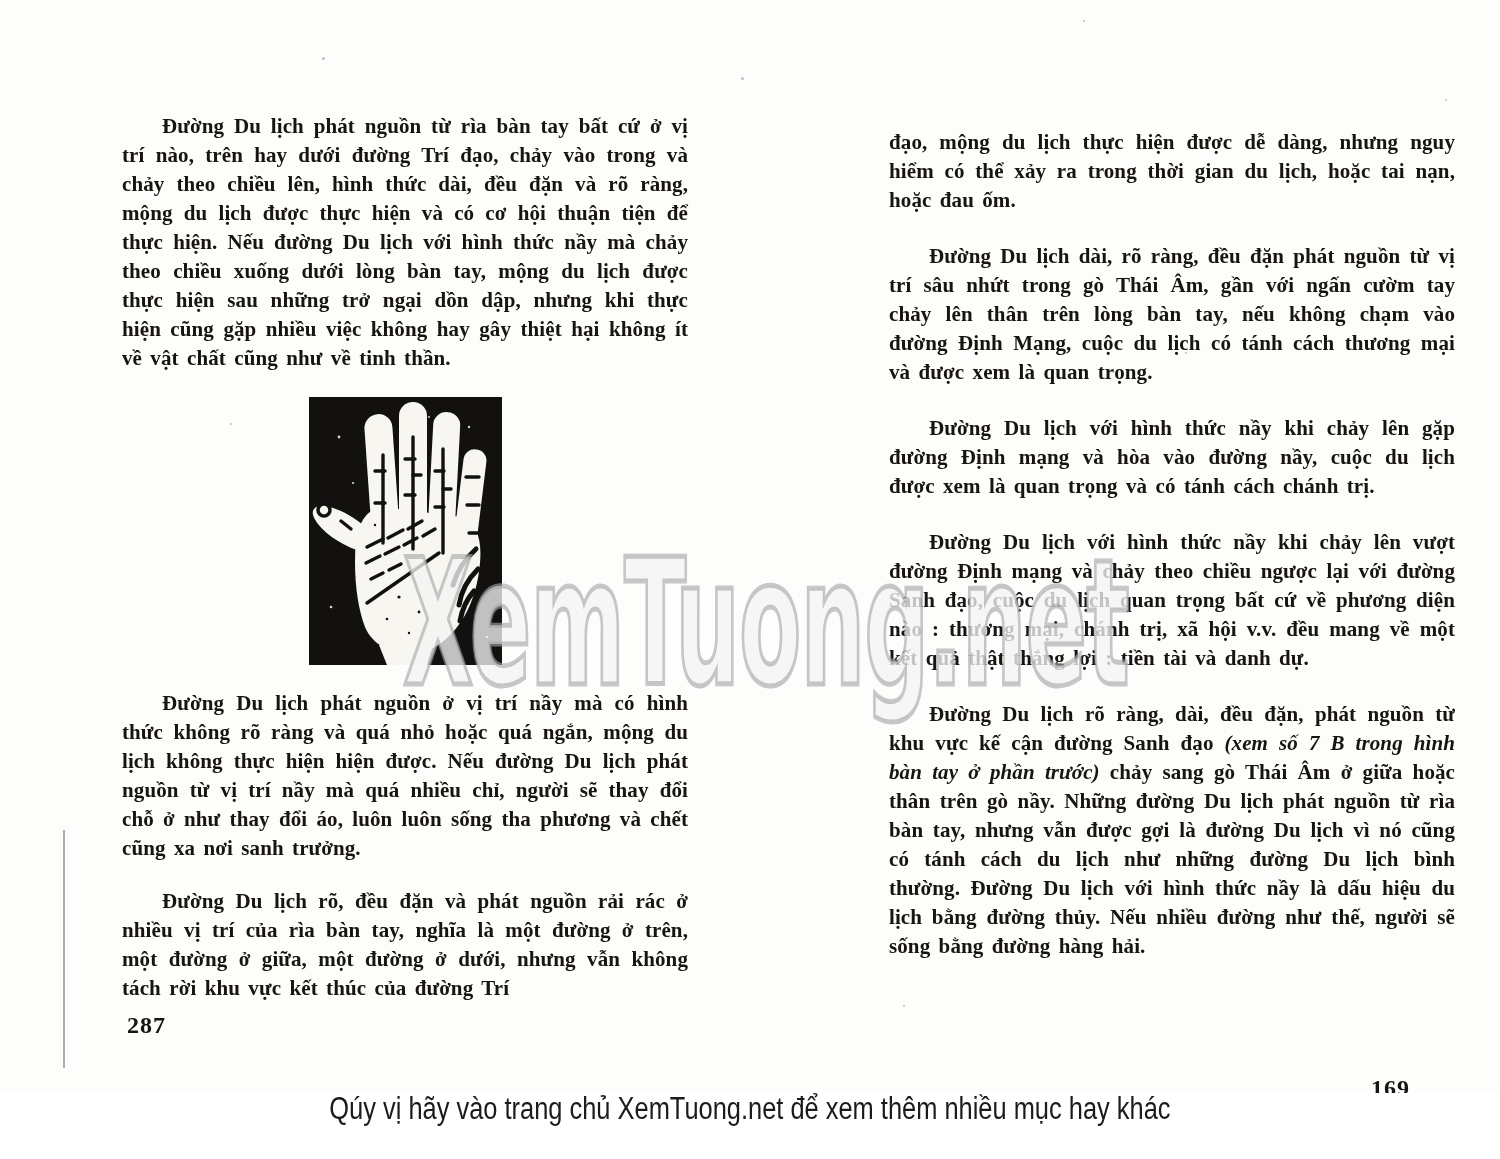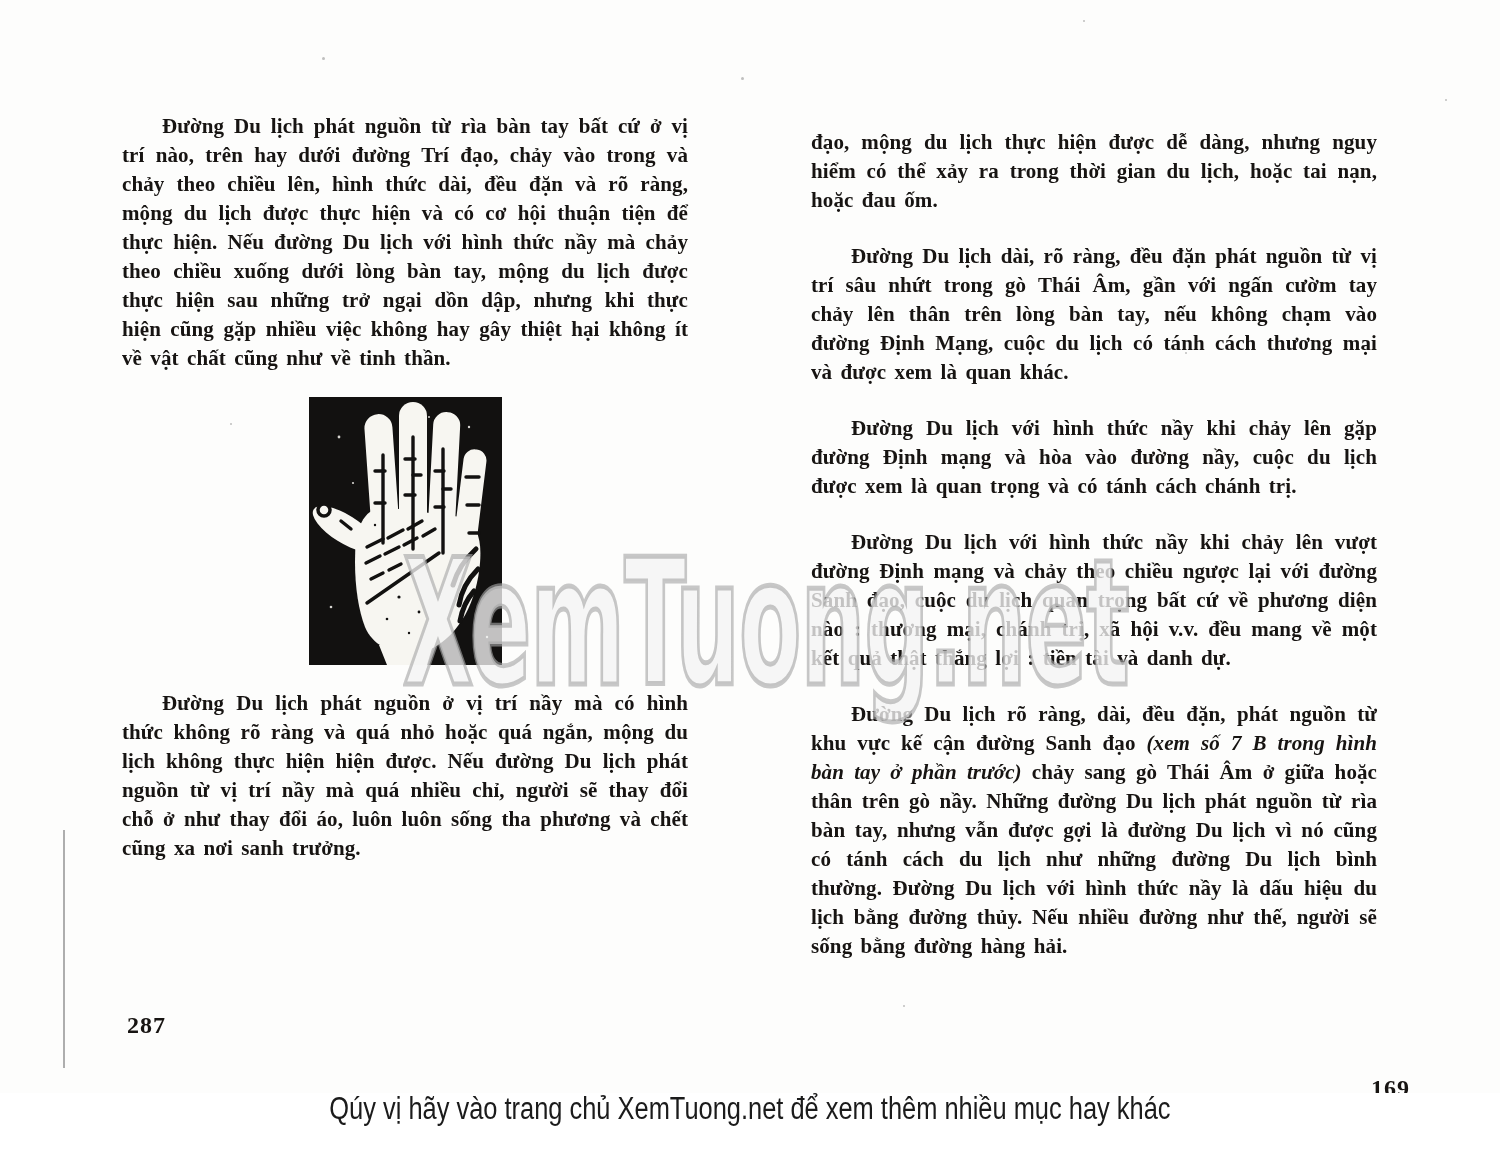--- a/index.html
+++ b/index.html
@@ -10,21 +10,21 @@
   }
   
   .col{
     position:absolute;width:566px;
     font-size:21px;line-height:29px;font-weight:700;
     text-align:justify;word-spacing:3px;letter-spacing:.1px;
   }
   .col p{margin:0 0 24px;text-indent:40px}
   .col p.cont{text-indent:0}
   .col-left{left:122px;top:112px}
-  .col-right{left:811px;top:128px}
+  .col-right{left:889px;top:128px}
   .col-right p{margin-bottom:27px}
   .col em{font-style:italic}
 
   figure.palm{margin:14px auto 24px;width:193px;height:268px;padding:0}
 
   .pagenum{position:absolute;font:700 24px/1 "Liberation Serif","DejaVu Serif",serif;letter-spacing:1px}
   .pagenum-left{left:127px;top:1013px}
   .pagenum-right{left:1371px;top:1076px}
 
   
@@ -117,25 +117,26 @@
         <circle cx="90" cy="200" r="1.6"></circle>
           <circle cx="110" cy="215" r="1.4"></circle>
           <circle cx="78" cy="222" r="1.3"></circle>
         <circle cx="100" cy="236" r="1.2"></circle>
           <circle cx="66" cy="128" r="1.2"></circle>
       </g>
     </svg>
   </figure>
 
   <p>Đường Du lịch phát nguồn ở vị trí nầy mà có hình thức không rõ ràng và quá nhỏ hoặc quá ngắn, mộng du lịch không thực hiện hiện được. Nếu đường Du lịch phát nguồn từ vị trí nầy mà quá nhiều chỉ, người sẽ thay đổi chỗ ở như thay đổi áo, luôn luôn sống tha phương và chết cũng xa nơi sanh trưởng.</p>
+  <p>Đường Du lịch rõ, đều đặn và phát nguồn rải rác ở nhiều vị trí của rìa bàn tay, nghĩa là một đường ở trên, một đường ở giữa, một đường ở dưới, nhưng vẫn không tách rời khu vực kết thúc của đường Trí</p>
 </div>
 
 <div class="col col-right">
   <p class="cont">đạo, mộng du lịch thực hiện được dễ dàng, nhưng nguy hiểm có thể xảy ra trong thời gian du lịch, hoặc tai nạn, hoặc đau ốm.</p>
-  <p>Đường Du lịch dài, rõ ràng, đều đặn phát nguồn từ vị trí sâu nhứt trong gò Thái Âm, gần với ngấn cườm tay chảy lên thân trên lòng bàn tay, nếu không chạm vào đường Định Mạng, cuộc du lịch có tánh cách thương mại và được xem là quan khác.</p>
+  <p>Đường Du lịch dài, rõ ràng, đều đặn phát nguồn từ vị trí sâu nhứt trong gò Thái Âm, gần với ngấn cườm tay chảy lên thân trên lòng bàn tay, nếu không chạm vào đường Định Mạng, cuộc du lịch có tánh cách thương mại và được xem là quan trọng.</p>
   <p>Đường Du lịch với hình thức nầy khi chảy lên gặp đường Định mạng và hòa vào đường nầy, cuộc du lịch được xem là quan trọng và có tánh cách chánh trị.</p>
   <p>Đường Du lịch với hình thức nầy khi chảy lên vượt đường Định mạng và chảy theo chiều ngược lại với đường Sanh đạo, cuộc du lịch quan trọng bất cứ về phương diện nào : thương mại, chánh trị, xã hội v.v. đều mang về một kết quả thật thắng lợi : tiền tài và danh dự.</p>
   <p>
     <span>Đường Du lịch rõ ràng, dài, đều đặn, phát nguồn từ khu vực kế cận đường Sanh đạo </span><em>(xem số 7 B trong hình bàn tay ở phần trước)</em><span> chảy sang gò Thái Âm ở giữa hoặc thân trên gò nầy. Những đường Du lịch phát nguồn từ rìa bàn tay, nhưng vẫn được gợi là đường Du lịch vì nó cũng có tánh cách du lịch như những đường Du lịch bình thường. Đường Du lịch với hình thức nầy là dấu hiệu du lịch bằng đường thủy. Nếu nhiều đường như thế, người sẽ sống bằng đường hàng hải.</span>
   </p>
 </div>
 
 <div class="pagenum pagenum-left">287</div>
 <div class="pagenum pagenum-right">169</div>
 

